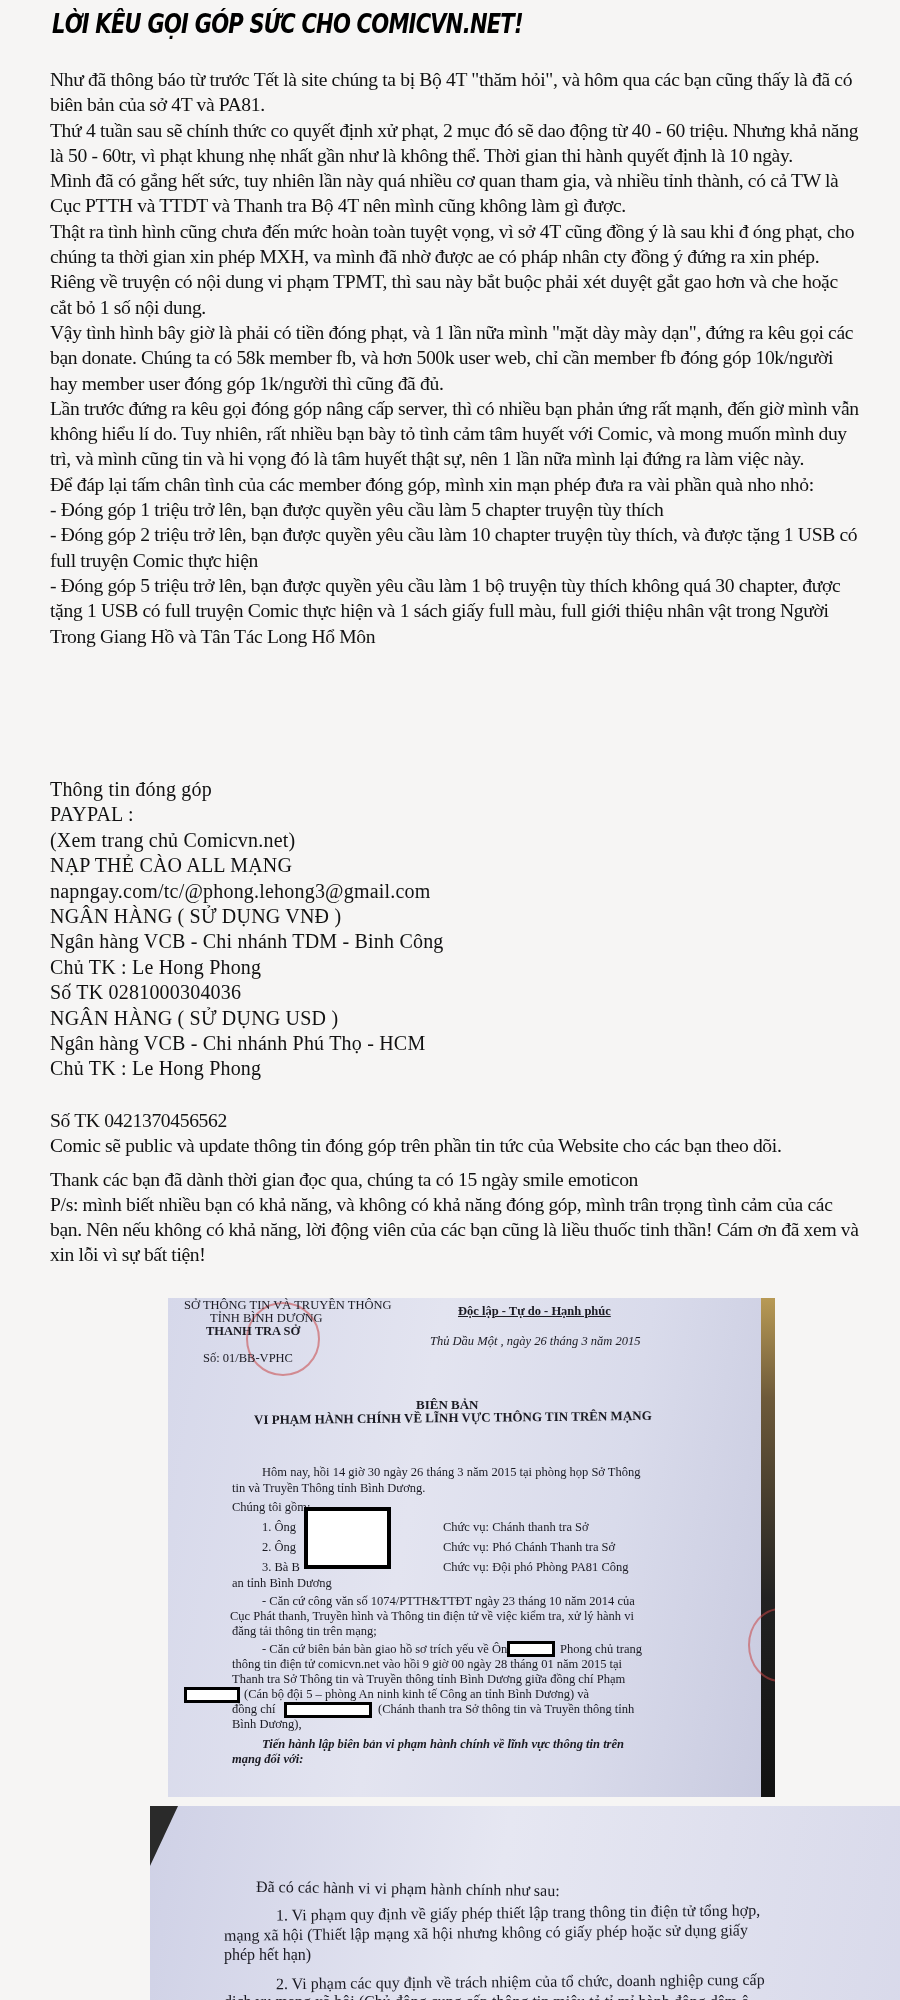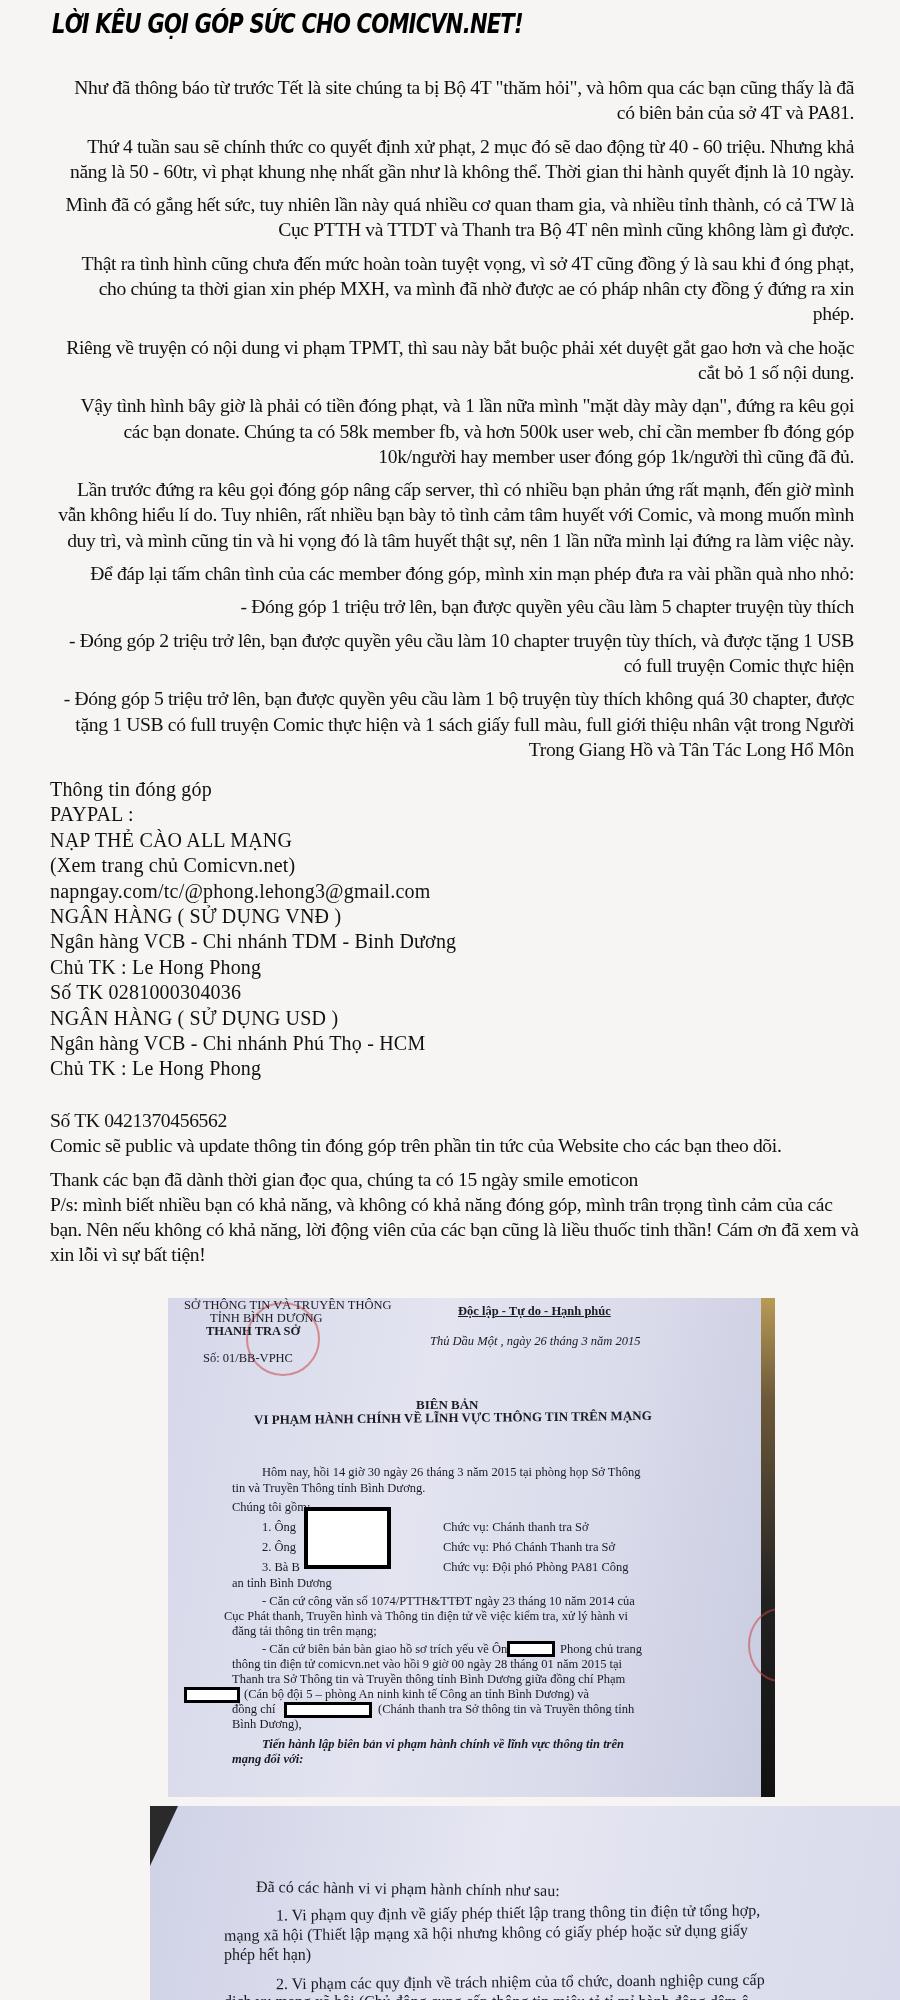--- a/index.html
+++ b/index.html
@@ -17,21 +17,21 @@
     transform: scaleX(0.78); transform-origin: left top;
     color: #000;
     font-style: italic;
   }
   .body-text {
     position: absolute; left: 50px; top: 67px; width: 812px;
     font-family: "Liberation Serif", serif;
     font-size: 19.6px; line-height: 25.3px;
     letter-spacing: -0.35px;
   }
-  .body-text p { margin: 8px; text-align: right; }
+  .body-text p { margin: 0; }
   .contact {
     position: absolute; left: 50px; top: 777px; width: 812px;
     font-family: "Liberation Serif", serif;
     font-size: 20px; line-height: 25.4px;
     letter-spacing: 0.2px;
   }
   .contact p { margin: 0; }
   .tail {
     position: absolute; left: 50px; top: 1108px; width: 812px;
     font-family: "Liberation Serif", serif;
@@ -89,25 +89,25 @@
   <p>Lần trước đứng ra kêu gọi đóng góp nâng cấp server, thì có nhiều bạn phản ứng rất mạnh, đến giờ mình vẫn không hiểu lí do. Tuy nhiên, rất nhiều bạn bày tỏ tình cảm tâm huyết với Comic, và mong muốn mình duy trì, và mình cũng tin và hi vọng đó là tâm huyết thật sự, nên 1 lần nữa mình lại đứng ra làm việc này.</p>
   <p>Để đáp lại tấm chân tình của các member đóng góp, mình xin mạn phép đưa ra vài phần quà nho nhỏ:</p>
   <p>- Đóng góp 1 triệu trở lên, bạn được quyền yêu cầu làm 5 chapter truyện tùy thích</p>
   <p>- Đóng góp 2 triệu trở lên, bạn được quyền yêu cầu làm 10 chapter truyện tùy thích, và được tặng 1 USB có full truyện Comic thực hiện</p>
   <p>- Đóng góp 5 triệu trở lên, bạn được quyền yêu cầu làm 1 bộ truyện tùy thích không quá 30 chapter, được tặng 1 USB có full truyện Comic thực hiện và 1 sách giấy full màu, full giới thiệu nhân vật trong Người Trong Giang Hồ và Tân Tác Long Hổ Môn</p>
 </div>
 
 <div class="contact">
   <p>Thông tin đóng góp</p>
   <p>PAYPAL :</p>
+  <p>(Xem trang chủ Comicvn.net)</p>
   <p>NẠP THẺ CÀO ALL MẠNG</p>
-  <p>(Xem trang chủ Comicvn.net)</p>
   <p>napngay.com/tc/@phong.lehong3@gmail.com</p>
   <p>NGÂN HÀNG ( SỬ DỤNG VNĐ )</p>
-  <p>Ngân hàng VCB - Chi nhánh TDM - Binh Dương</p>
+  <p>Ngân hàng VCB - Chi nhánh TDM - Binh Công</p>
   <p>Chủ TK : Le Hong Phong</p>
   <p>Số TK 0281000304036</p>
   <p>NGÂN HÀNG ( SỬ DỤNG USD )</p>
   <p>Ngân hàng VCB - Chi nhánh Phú Thọ - HCM</p>
   <p>Chủ TK : Le Hong Phong</p>
 </div>
 
 <div class="tail">
   <p>Số TK 0421370456562</p>
   <p>Comic sẽ public và update thông tin đóng góp trên phần tin tức của Website cho các bạn theo dõi.</p>
@@ -137,21 +137,21 @@
   <div class="abs doc-line" style="left:94px; top:222px;">1. Ông</div>
   <div class="abs doc-line" style="left:94px; top:242px;text-align:right;">2. Ông</div>
   <div class="abs doc-line" style="left:94px; top:262px;">3. Bà B</div>
   <div class="redact" style="left:136px; top:209px; width:87px; height:62px;"></div>
   <div class="abs doc-line" style="left:275px; top:222px;">Chức vụ: Chánh thanh tra Sở</div>
   <div class="abs doc-line" style="left:275px; top:242px;">Chức vụ: Phó Chánh Thanh tra Sở</div>
   <div class="abs doc-line" style="left:275px; top:262px;">Chức vụ: Đội phó Phòng PA81 Công</div>
   <div class="abs doc-line" style="left:64px; top:278px;">an tỉnh Bình Dương</div>
 
   <div class="abs doc-line" style="left:94px; top:296px;">- Căn cứ công văn số 1074/PTTH&amp;TTĐT ngày 23 tháng 10 năm 2014 của</div>
-  <div class="abs doc-line" style="left:56px; top:311px;">Cục Phát thanh, Truyền hình và Thông tin điện tử về việc kiểm tra, xử lý hành vi</div>
+  <div class="abs doc-line" style="left:62px; top:311px;">Cục Phát thanh, Truyền hình và Thông tin điện tử về việc kiểm tra, xử lý hành vi</div>
   <div class="abs doc-line" style="left:64px; top:326px;">đăng tải thông tin trên mạng;</div>
   <div class="abs doc-line" style="left:94px; top:344px;">- Căn cứ biên bản bàn giao hồ sơ trích yếu về Ông</div>
   <div class="redact" style="left:339px; top:343px; width:48px; height:16px; border-width:3px;"></div>
   <div class="abs doc-line" style="left:392px; top:344px;">Phong chủ trang</div>
   <div class="abs doc-line" style="left:64px; top:359px;">thông tin điện tử comicvn.net vào hồi 9 giờ 00 ngày 28 tháng 01 năm 2015 tại</div>
   <div class="abs doc-line" style="left:64px; top:374px;">Thanh tra Sở Thông tin và Truyền thông tỉnh Bình Dương giữa đồng chí Phạm</div>
   <div class="redact" style="left:16px; top:389px; width:56px; height:16px; border-width:3px;"></div>
   <div class="abs doc-line" style="left:76px; top:389px;">(Cán bộ đội 5 – phòng An ninh kinh tế Công an tỉnh Bình Dương) và</div>
   <div class="abs doc-line" style="left:64px; top:404px;">đồng chí</div>
   <div class="redact" style="left:116px; top:404px; width:88px; height:16px; border-width:3px;"></div>

